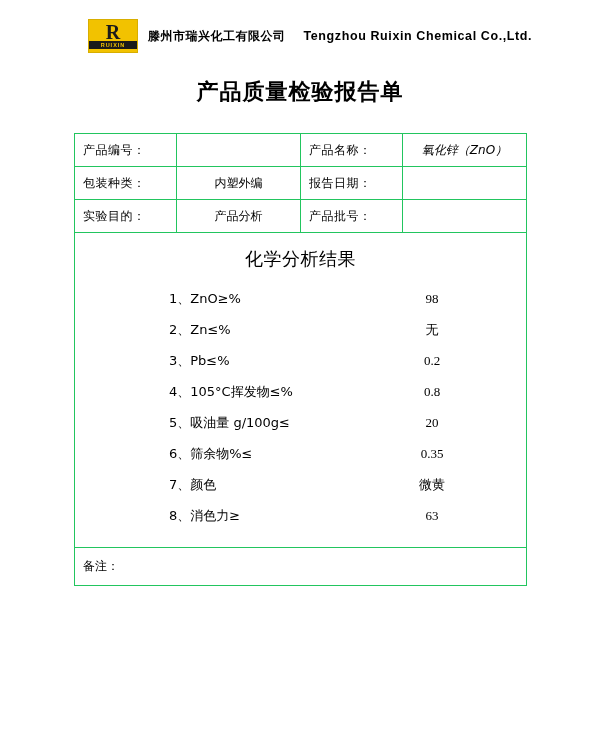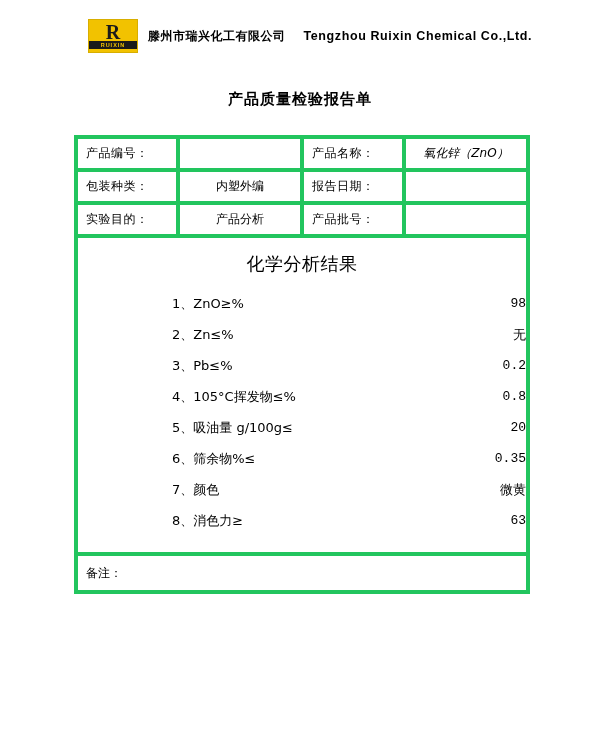--- a/index.html
+++ b/index.html
@@ -77,38 +77,38 @@
     font-weight: bold;
     margin-left: 18px;
     letter-spacing: 0.6px;
     white-space: nowrap;
   }
 
   
   .doc-title {
     text-align: center;
     font-family: "DejaVu Sans", sans-serif;
-    font-size: 15px;
+    font-size: 22px;
     font-weight: bold;
     letter-spacing: 1px;
-    margin-top: 38px;
+    margin-top: 25px;
   }
 
   
   .table-wrap {
     margin: 26px auto 0 auto;
     width: 452px;
   }
   table.report {
     border-collapse: collapse;
     width: 100%;
     table-layout: fixed;
   }
   table.report td {
-    border: 4px solid #22c55e;
+    border: 1px solid #22c55e;
     height: 33px;
     font-family: "DejaVu Sans", sans-serif;
     font-size: 12px;
     padding: 0 8px;
     box-sizing: border-box;
     vertical-align: middle;
   }
   .lbl {
     width: 102px;
     text-align: left;
@@ -152,24 +152,24 @@
     align-items: center;
   }
   .chem-item {
     width: 215px;
     padding-left: 94px;
     box-sizing: border-box;
     white-space: nowrap;
   }
   .chem-value {
     flex: 1;
-    text-align: right;
+    text-align: center;
     padding-left: 48px;
     box-sizing: border-box;
-    font-family: Liberation Mono, monospace;
+    font-family: Liberation Serif, serif;
   }
 
   
   .remark-cell {
     text-align: left;
     height: 38px !important;
   }
   .sign-cell {
     text-align: left;
     height: 38px !important;

